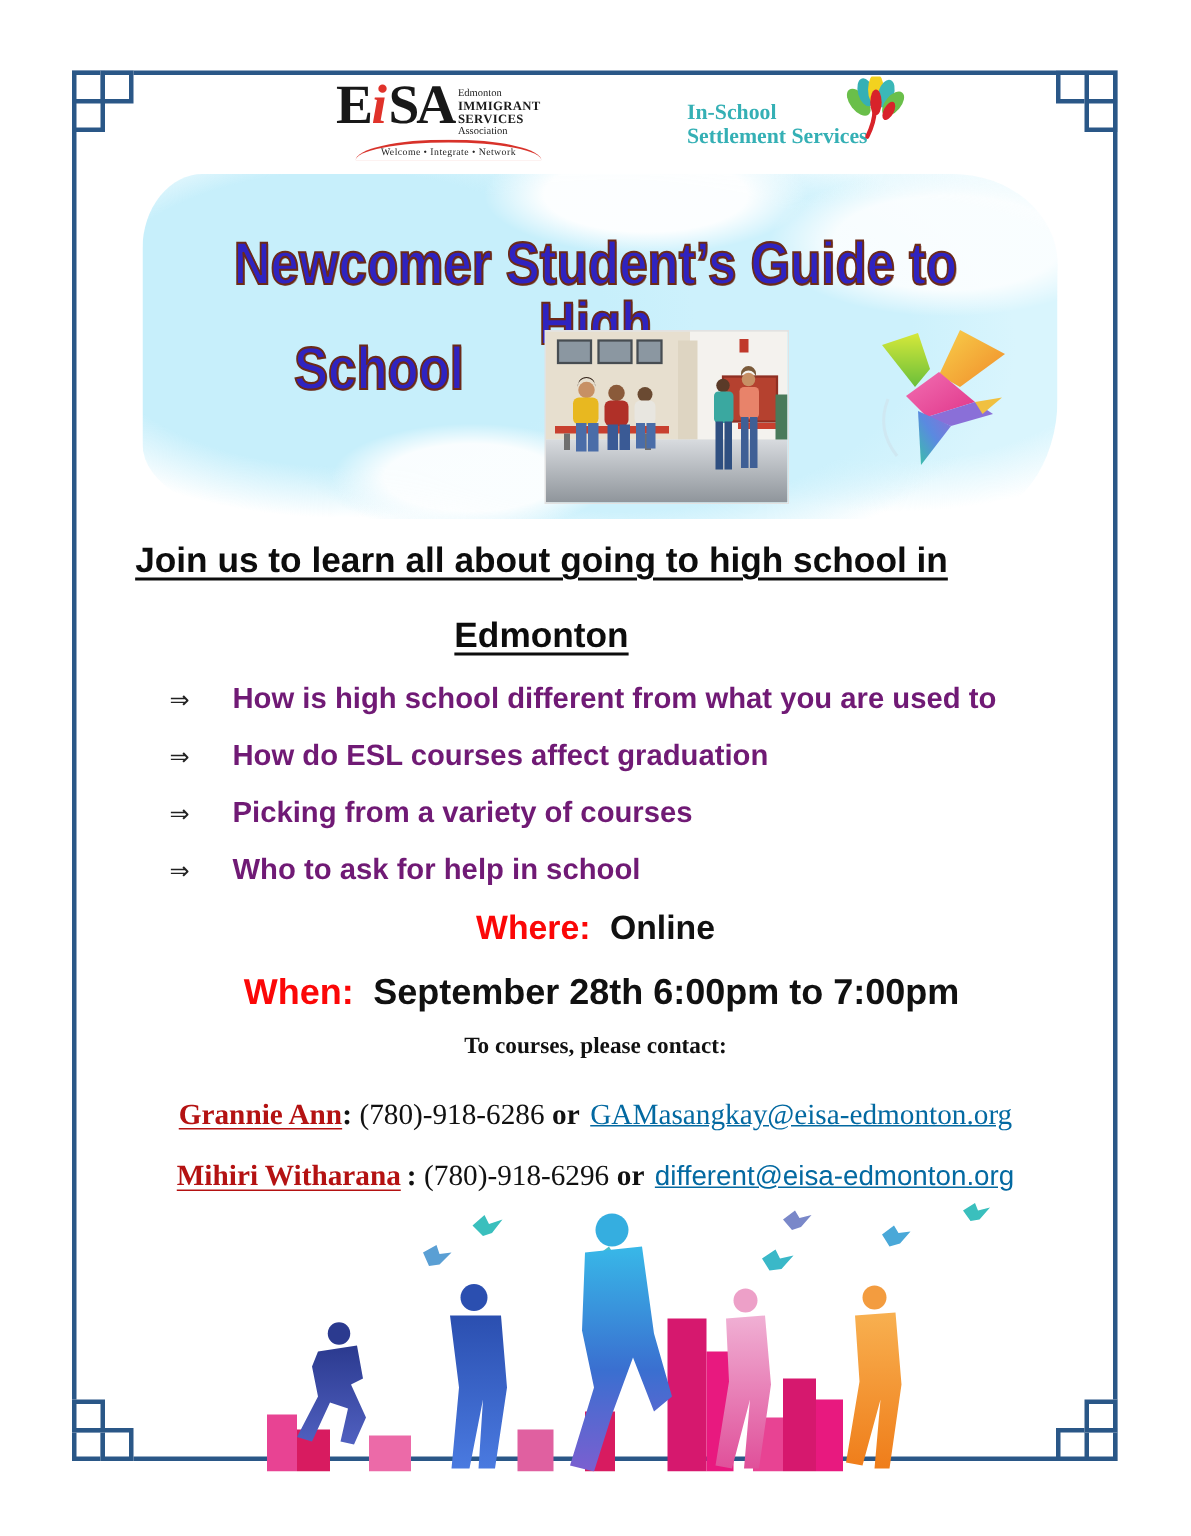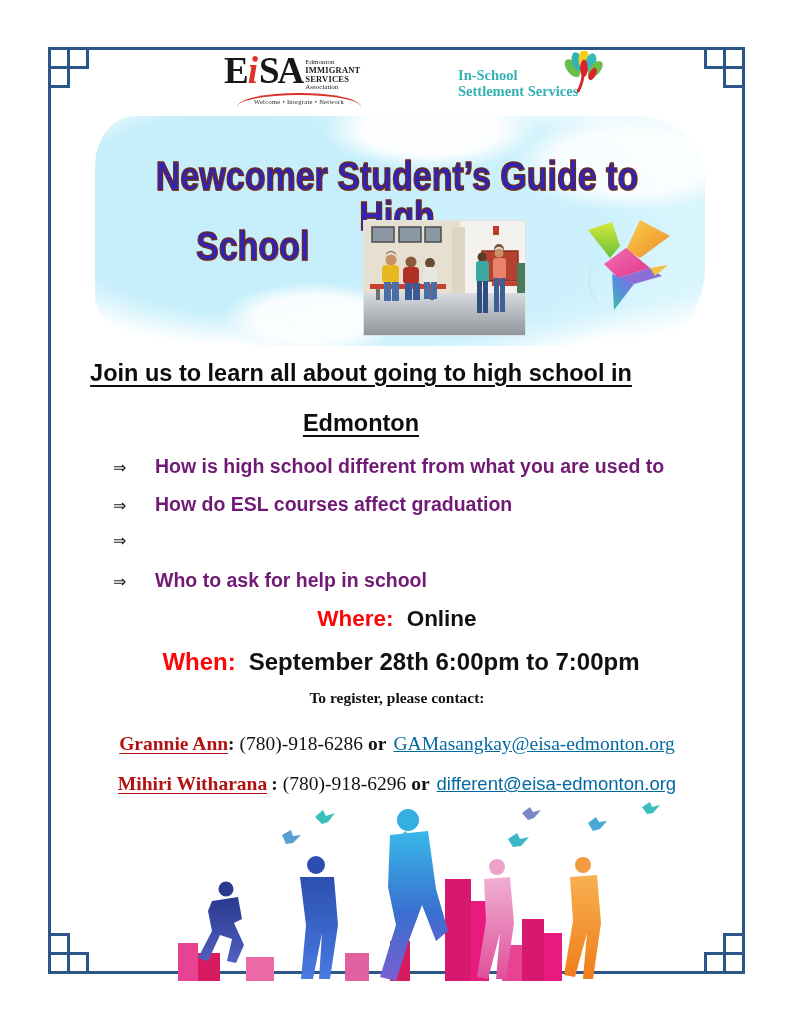--- a/index.html
+++ b/index.html
@@ -244,33 +244,34 @@
 <div class="abs bullet b1">
   <span class="arrow">⇒</span>
   <span class="btxt">How is high school different from what you are used to</span>
 </div>
 <div class="abs bullet b2">
   <span class="arrow">⇒</span>
   <span class="btxt">How do ESL courses affect graduation</span>
 </div>
 <div class="abs bullet b3">
   <span class="arrow">⇒</span>
+  <span class="btxt">Picking from a variety of courses</span>
 </div>
 <div class="abs bullet b4">
   <span class="arrow">⇒</span>
   <span class="btxt">Who to ask for help in school</span>
 </div>
 
 <div class="abs where">
   <span class="redlbl">Where:</span><span>Online</span>
 </div>
 <div class="abs when">
   <span class="redlbl">When:</span><span>September 28th 6:00pm to 7:00pm</span>
 </div>
-<div class="abs register">To register, please contact:</div>
+<div class="abs register">To courses, please contact:</div>
 
 <div class="abs contact c1">
   <span class="c-name">Grannie Ann</span><span class="c-colon">:</span><span class="c-phone">(780)-918-6286</span><span class="c-or">or</span><a href="#" class="c-email">GAMasangkay@eisa-edmonton.org</a>
 </div>
 <div class="abs contact c2">
   <span class="c-name">Mihiri Witharana</span><span class="c-colon gap-left">:</span><span class="c-phone">(780)-918-6296</span><span class="c-or">or</span><a href="#" class="c-email sans">different@eisa-edmonton.org</a>
 </div>
 
 <svg class="abs people" viewBox="0 0 522 186">
   <defs>

